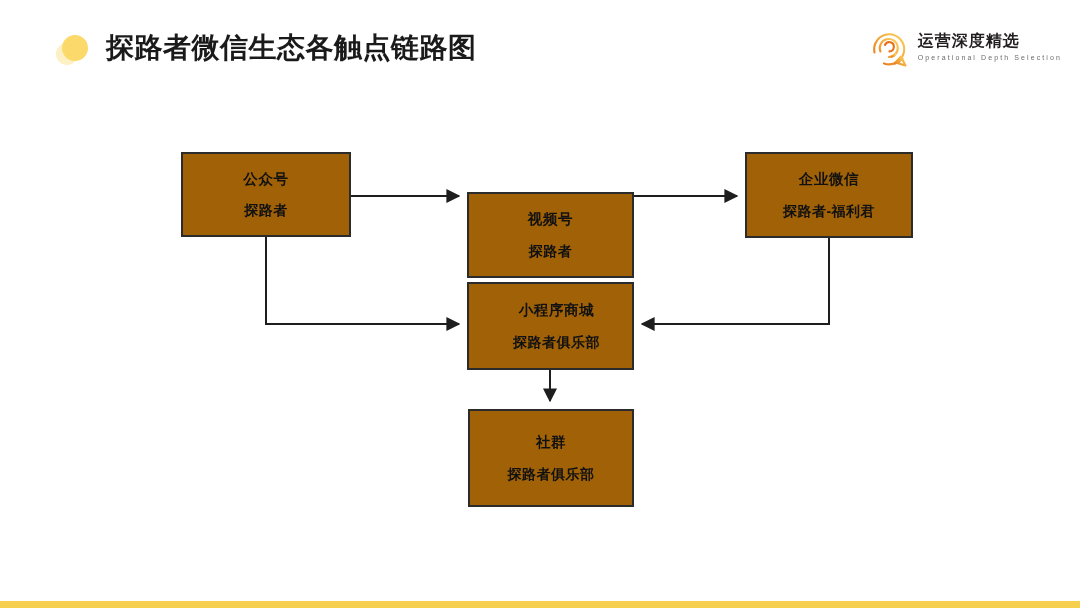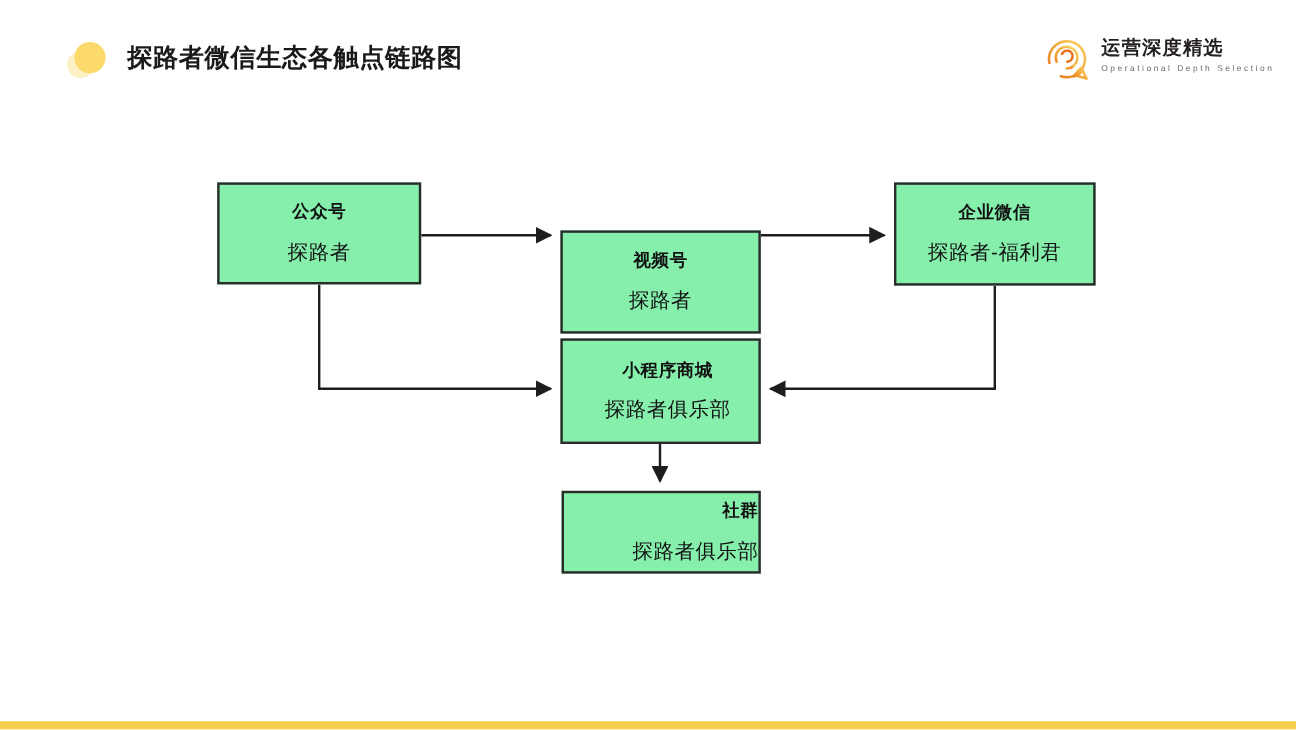--- a/index.html
+++ b/index.html
@@ -43,21 +43,21 @@
     position: absolute;
     left: -6px;
     top: 8px;
     width: 22px;
     height: 22px;
     border-radius: 50%;
     background: #fdf0c4;
     z-index: -1;
   }
   .page-title {
-    font-size: 21px;
+    font-size: 28px;
     font-weight: 700;
     color: #1a1a1a;
     letter-spacing: 0.5px;
     white-space: nowrap;
   }
 
   
   .logo {
     position: absolute;
     right: 18px;
@@ -104,37 +104,37 @@
   .edges {
     position: absolute;
     top: 0; left: 0;
     width: 1080px;
     height: 608px;
     pointer-events: none;
   }
   .node {
     position: absolute;
     border: 2px solid #2b2b2b;
-    background: #86efac;
+    background: #a16207;
     display: flex;
     flex-direction: column;
     align-items: center;
     justify-content: center;
   }
   .node-title {
     font-size: 14.5px;
     font-weight: 700;
     color: #111111;
     letter-spacing: 0.6px;
     line-height: 1;
     margin-bottom: 17px;
   }
   .node-sub {
-    font-size: 17px;
-    font-weight: 400;
+    font-size: 14px;
+    font-weight: 700;
     color: #111111;
     letter-spacing: 0.5px;
     line-height: 1;
   }
 
   
   .bottom-bar {
     position: absolute;
     left: 0;
     bottom: 0;
@@ -220,20 +220,20 @@
   <div class="node" style="left:745px; top:152px; width:168px; height:86px;">
     <span class="node-title">企业微信</span>
     <span class="node-sub">探路者-福利君</span>
   </div>
 
   <div class="node" style="left:467px; top:282px; width:167px; height:88px;padding-left:12px;">
     <span class="node-title">小程序商城</span>
     <span class="node-sub">探路者俱乐部</span>
   </div>
 
-  <div class="node" style="left:468px; top:409px; width:166px; height:69px;align-items:flex-end;">
+  <div class="node" style="left:468px; top:409px; width:166px; height:98px;">
     <span class="node-title">社群</span>
     <span class="node-sub">探路者俱乐部</span>
   </div>
 
 </div>
 
 <div class="bottom-bar"></div>
 
 </body></html>

